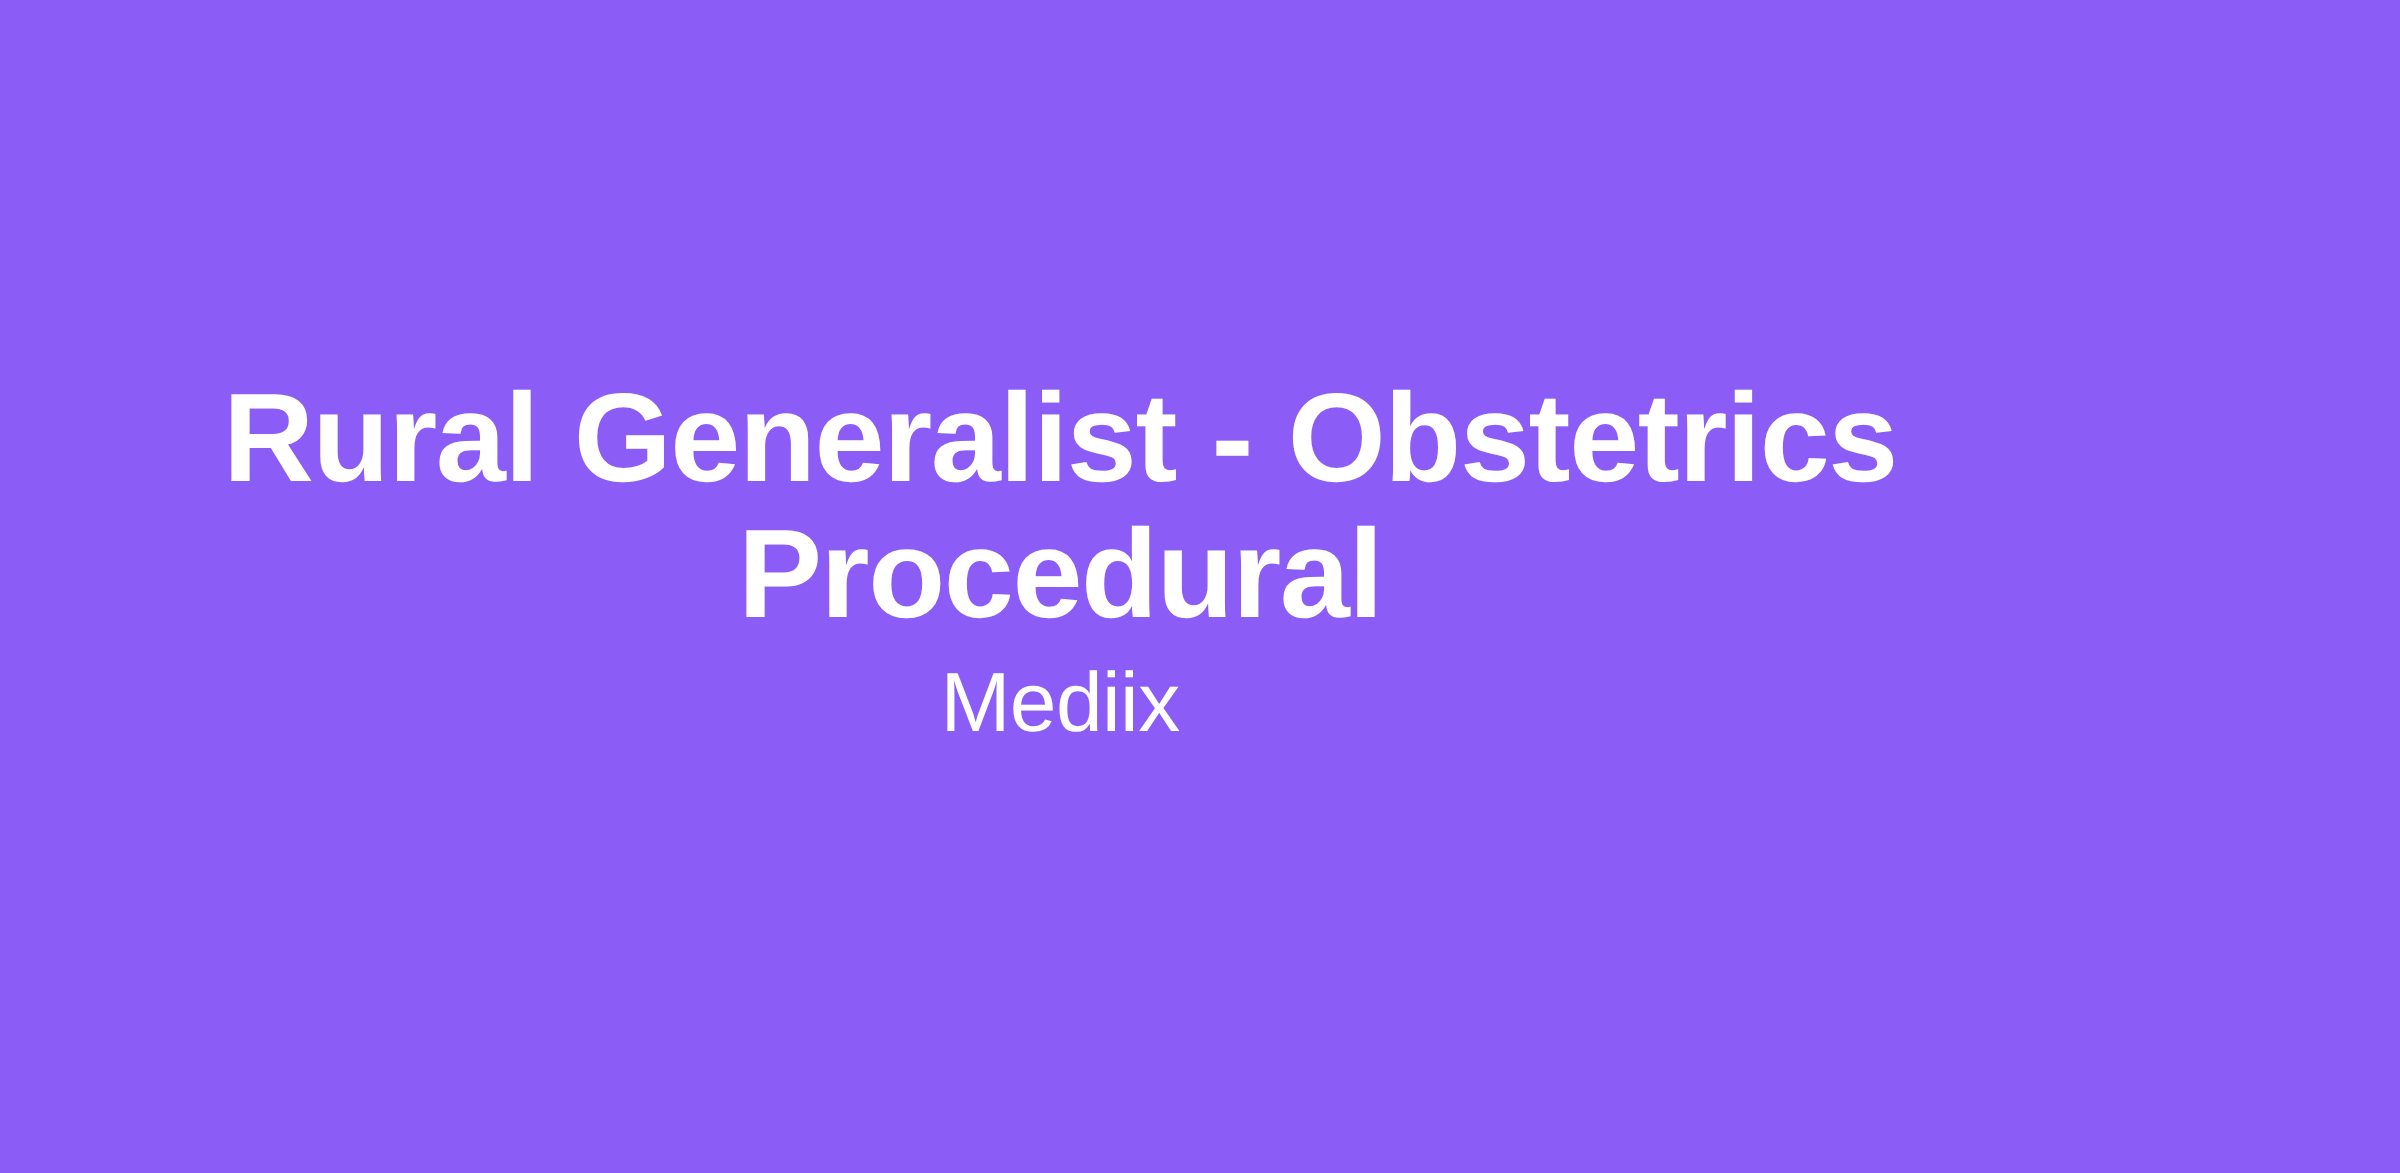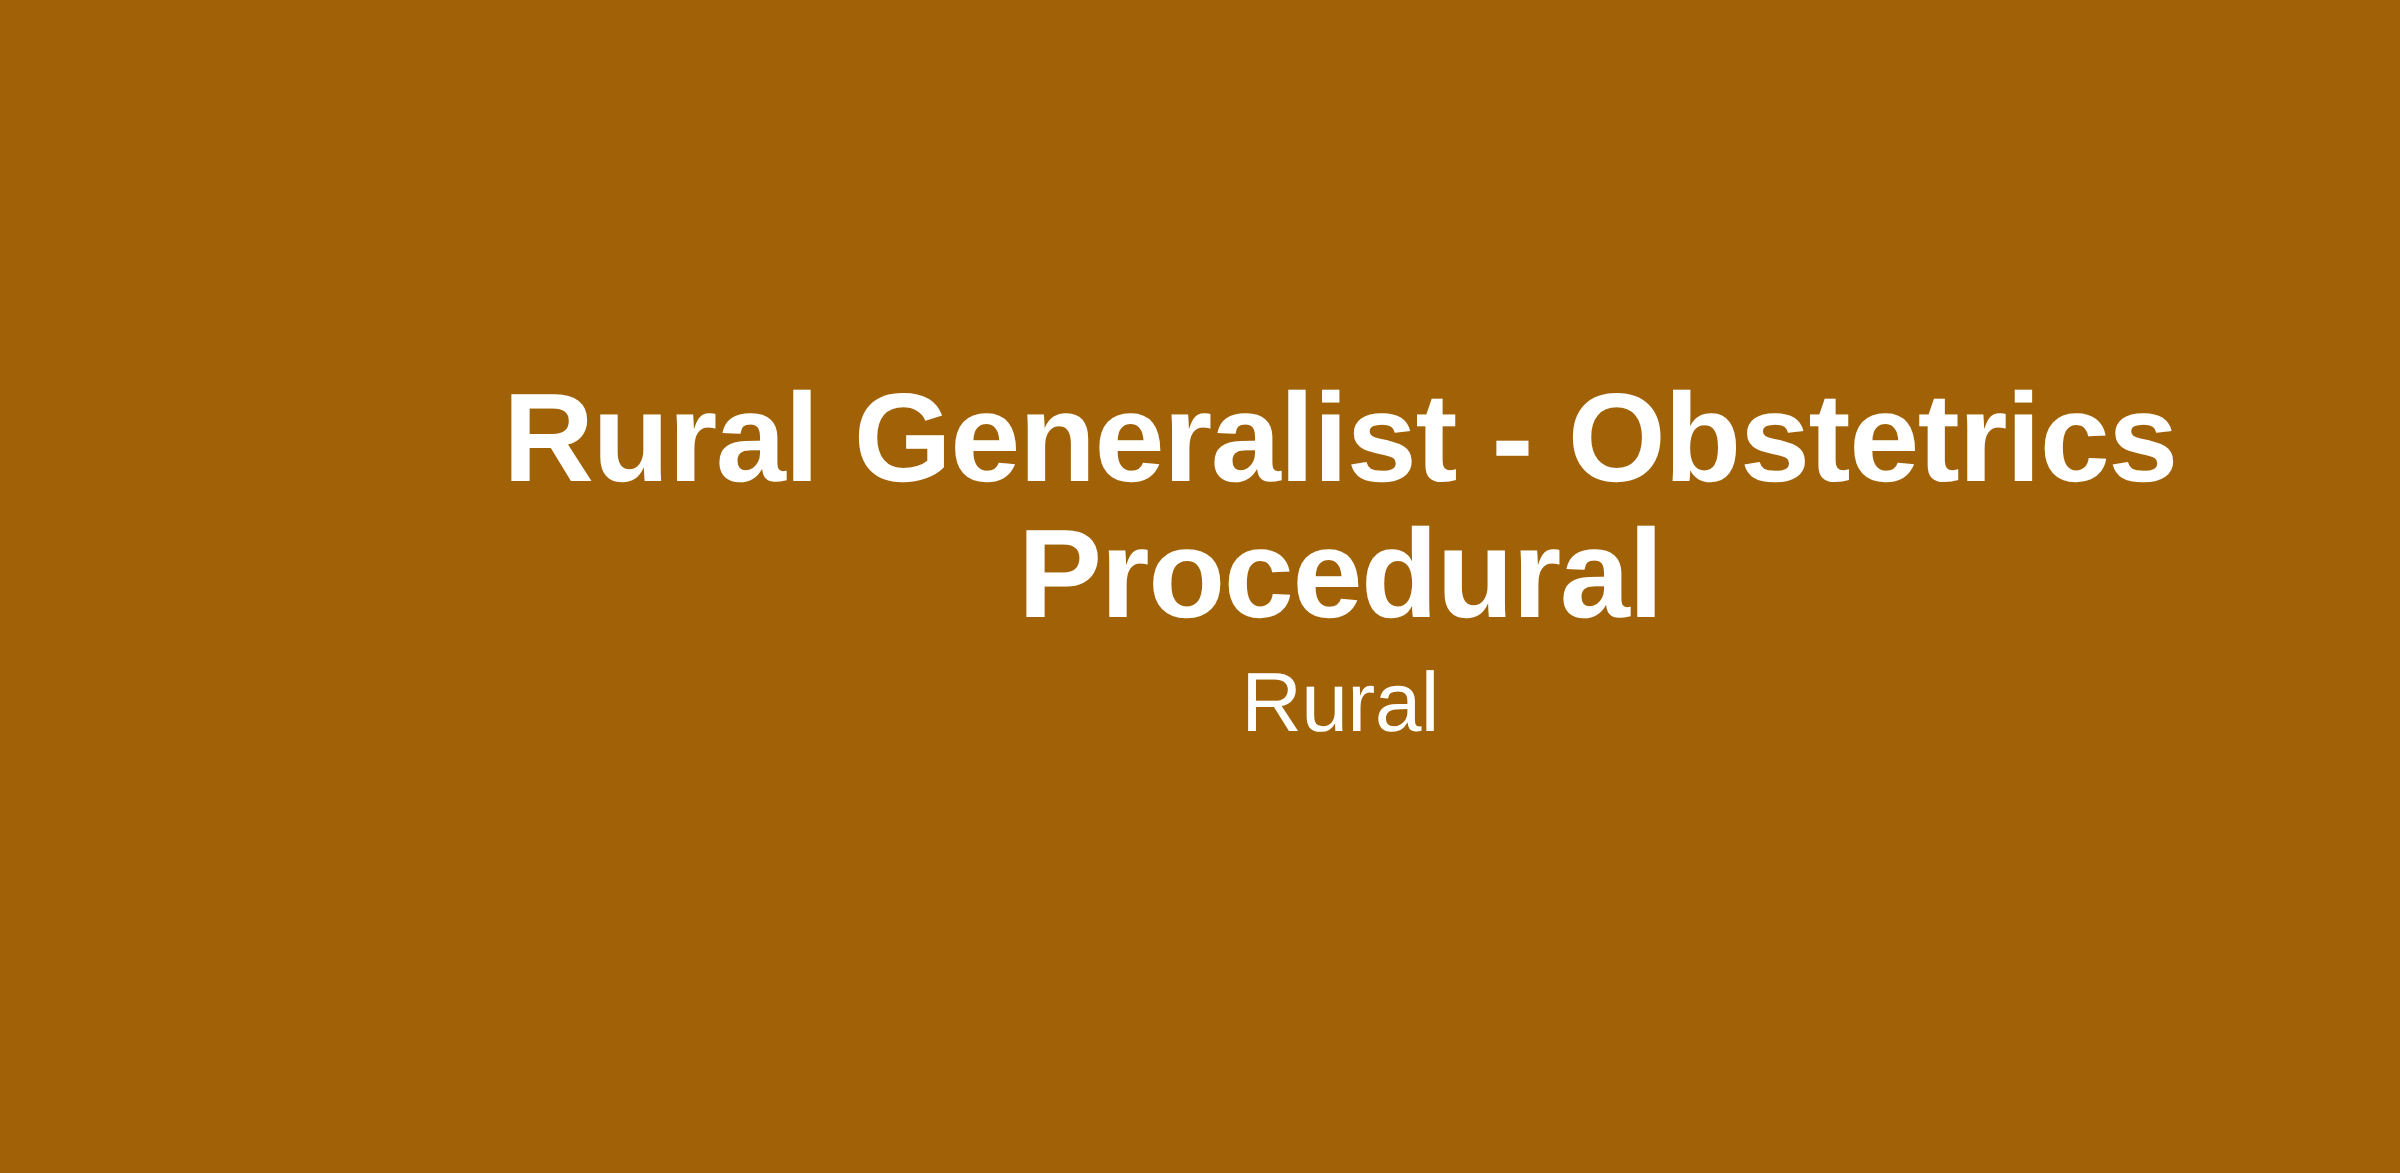--- a/index.html
+++ b/index.html
@@ -15,24 +15,24 @@
     font-family: "Liberation Sans", "DejaVu Sans", sans-serif;
     background: #fc5129;
   }
 
   
   .slide {
     position: relative;
     box-sizing: border-box;
     width: 2400px;
     height: 1173px;
-    background: #a16207;
+    background: #8b5cf6;
     display: flex;
     flex-direction: column;
-    align-items: flex-end;
+    align-items: flex-start;
     justify-content: center;
     text-align: center;
     padding: 0 180px;
   }
 
   
   .hero-block {
     position: relative;
     width: 100%;
     max-width: 1760px;
@@ -75,17 +75,17 @@
 </style>
 </head>
 <body>
 
 <div class="slide">
 
   <div class="hero-block">
 
     <h1 class="hero-title">Rural Generalist - Obstetrics Procedural</h1>
 
-    <p class="hero-subtitle">Rural</p>
+    <p class="hero-subtitle">Mediix</p>
 
   </div>
 
 </div>
 
 </body></html>

